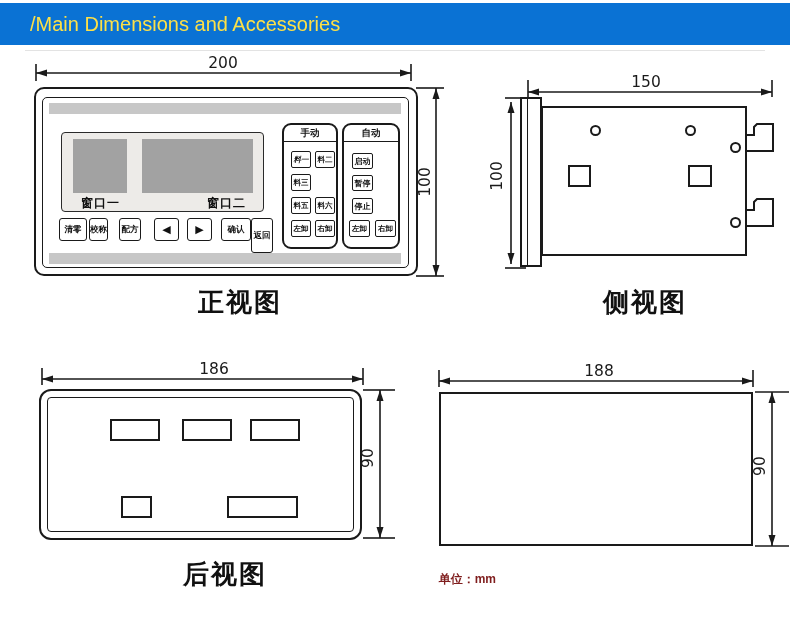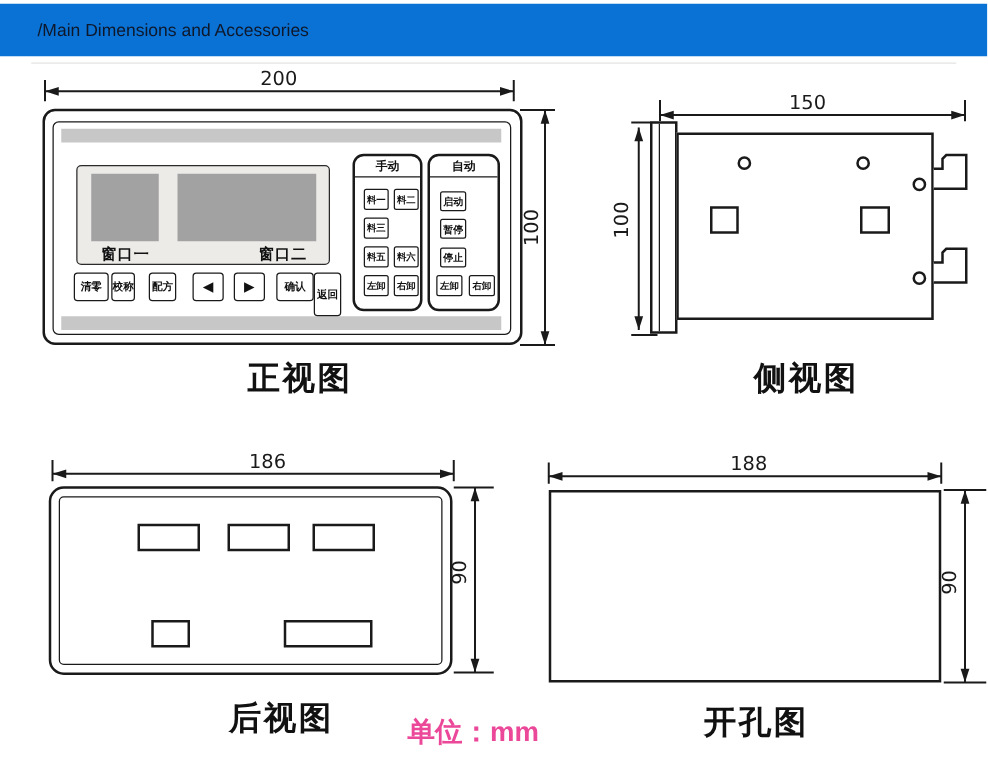--- a/index.html
+++ b/index.html
@@ -1,21 +1,21 @@
 <!DOCTYPE html>
 <html><head>
 <meta charset="utf-8">
 <style>
   html,body{margin:0;padding:0;background:#fff;}
   .stage{position:relative;width:790px;height:624px;background:#fff;overflow:hidden;
          font-family:"Liberation Sans","DejaVu Sans",sans-serif;color:#1a1a1a;}
   .hdr{position:absolute;left:0;top:3px;width:100%;height:42px;display:flex;
        align-items:center;box-sizing:border-box;padding-left:28px;}
   .hdr .cn{color:#fff;font-size:27px;font-weight:bold;letter-spacing:1px;}
-  .hdr .en{color:#0f172a;font-size:14px;font-weight:400;margin-left:2px;}
+  .hdr .en{color:#fde047;font-size:20px;font-weight:400;margin-left:2px;}
   .hdr-rule{position:absolute;left:25px;right:25px;top:50px;height:1px;background:#e3e3e3;}
   svg.dim{position:absolute;overflow:visible;}
   svg.dim line{stroke:#1a1a1a;stroke-width:1.6;}
   svg.dim polygon,svg.dim path.clip{fill:#1a1a1a;}
   svg.dim text{fill:#1a1a1a;font-size:15.5px;font-family:"DejaVu Sans",sans-serif;text-anchor:middle;}
   .ln{position:absolute;box-sizing:border-box;border:2px solid #1a1a1a;background:#fff;}
   .panel-outer{position:absolute;left:34px;top:87px;width:384px;height:189px;
                border:2.5px solid #1a1a1a;border-radius:10px;box-sizing:border-box;background:#fff;}
   .panel-inner{position:absolute;left:42px;top:97px;width:367px;height:171px;
                border:1.5px solid #1a1a1a;border-radius:5px;box-sizing:border-box;background:#fff;}
@@ -34,22 +34,22 @@
   .gdiv{position:absolute;left:0;right:0;top:16px;border-top:1.6px solid #1a1a1a;}
   .skey{position:absolute;box-sizing:border-box;border:1.8px solid #1a1a1a;border-radius:2px;
         background:#fff;display:flex;align-items:center;justify-content:center;
         font-size:7.5px;font-weight:bold;width:20px;height:17px;color:#111;}
   .wkey{position:absolute;box-sizing:border-box;border:1.8px solid #1a1a1a;border-radius:2px;
         background:#fff;display:flex;align-items:center;justify-content:center;
         font-size:8px;font-weight:bold;width:21px;height:16px;left:8px;color:#111;}
   .circle{position:absolute;width:11px;height:11px;border:2px solid #1a1a1a;border-radius:50%;
           box-sizing:border-box;background:#fff;}
   .vlabel{position:absolute;text-align:center;font-size:26px;font-weight:600;color:#111;letter-spacing:2px;}
-  .unit{position:absolute;left:326px;top:571px;width:170px;text-align:left;
-        font-size:22px;font-weight:600;color:#ec4899;}
+  .unit{position:absolute;left:326px;top:571px;width:170px;text-align:right;
+        font-size:12px;font-weight:600;color:#7f1d1d;}
 </style>
 </head>
 <body>
 
 <div class="stage">
 
   <div class="hdr" style="background:#0a72d4;">
     <span class="en">/Main Dimensions and Accessories</span>
   </div>
   <div class="hdr-rule"></div>
@@ -88,21 +88,21 @@
     <div class="key" style="left:46px;top:120px;width:19px;height:23px;">校称</div>
     <div class="key" style="left:76px;top:120px;width:22px;height:23px;">配方</div>
     <div class="key" style="left:111px;top:120px;width:25px;height:23px;font-size:11px;">◀</div>
     <div class="key" style="left:144px;top:120px;width:25px;height:23px;font-size:11px;">▶</div>
     <div class="key" style="left:178px;top:120px;width:30px;height:23px;">确认</div>
     <div class="key" style="left:208px;top:120px;width:22px;height:35px;">返回</div>
 
     <div class="group" style="left:239px;">
       <div class="gtitle">手动</div>
       <div class="gdiv"></div>
-      <div class="skey" style="left:7px;top:26px;">料一</div>
+      <div class="skey" style="left:7px;top:26px;font-style:italic;">料一</div>
       <div class="skey" style="left:31px;top:26px;">料二</div>
       <div class="skey" style="left:7px;top:49px;">料三</div>
       <div class="skey" style="left:31px;top:49px;margin-left:28px;">料四</div>
       <div class="skey" style="left:7px;top:72px;">料五</div>
       <div class="skey" style="left:31px;top:72px;">料六</div>
       <div class="skey" style="left:7px;top:95px;">左卸</div>
       <div class="skey" style="left:31px;top:95px;">右卸</div>
     </div>
 
     <div class="group" style="left:299px;width:58px;">
@@ -199,17 +199,16 @@
     <line x1="3" y1="4" x2="37" y2="4"></line>
     <line x1="3" y1="158" x2="37" y2="158"></line>
     <line x1="20" y1="4" x2="20" y2="158"></line>
     <polygon points="20,4 16.5,15 23.5,15"></polygon>
     <polygon points="20,158 16.5,147 23.5,147"></polygon>
     <text x="13" y="78" transform="rotate(-90 13 78)">90</text>
   </svg>
 
   <div class="ln" style="left:439px;top:392px;width:314px;height:154px;border-width:2px;"></div>
 
-  <div class="vlabel" style="left:505px;top:560px;width:200px;">开孔图</div>
 
   <div class="unit">单位：mm</div>
 
 </div>
 
 </body></html>

